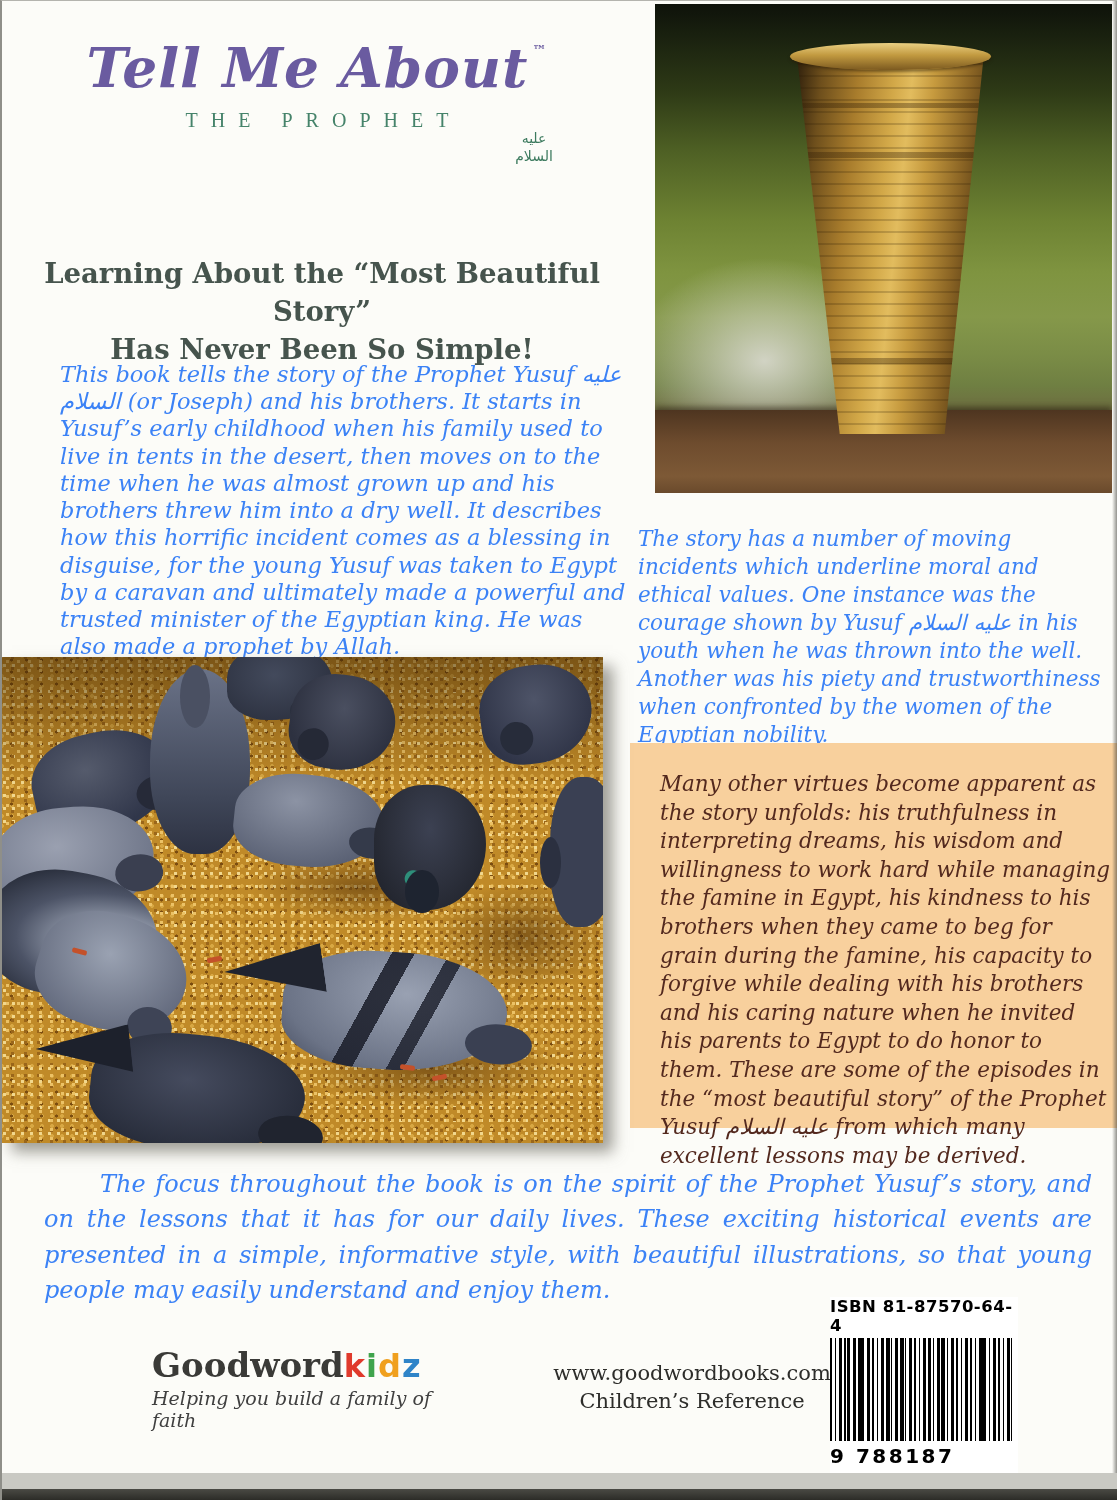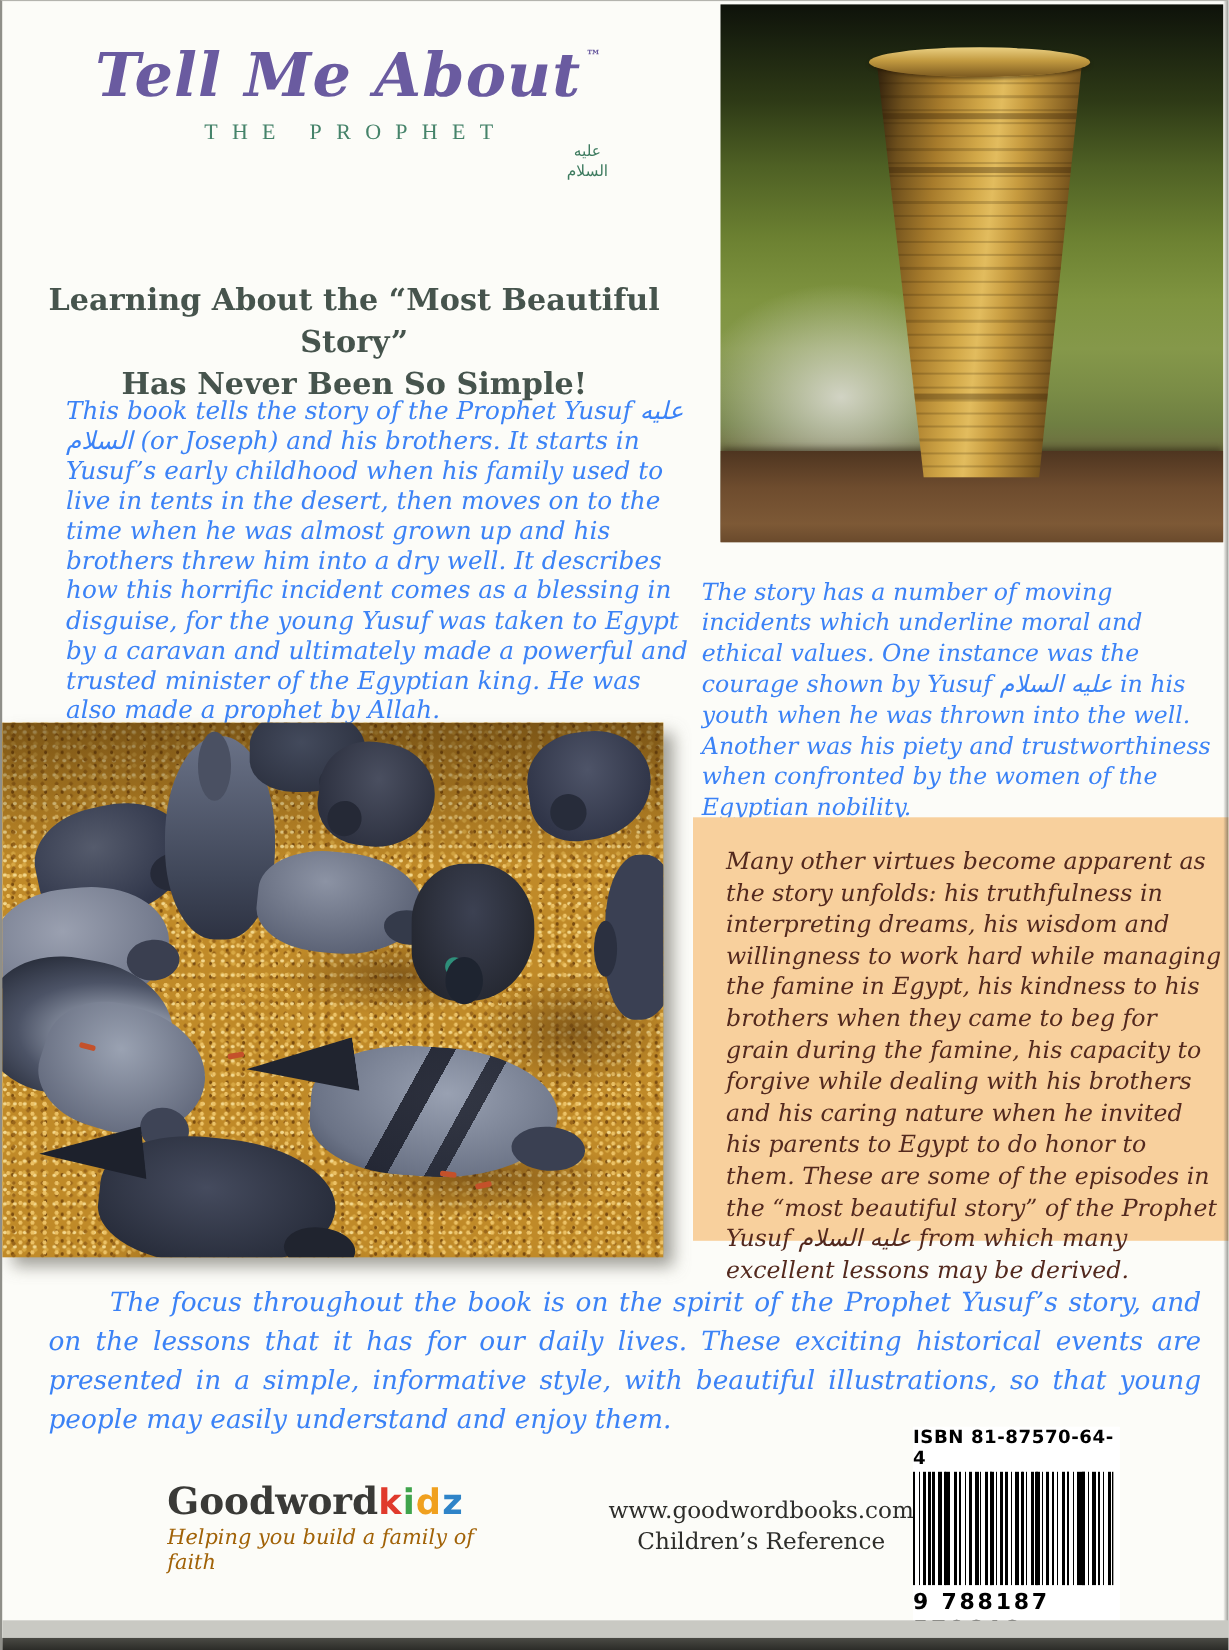--- a/index.html
+++ b/index.html
@@ -83,21 +83,21 @@
     width:30%;height:34%;border-radius:50%;background:var(--hd,#2b2f3a);}
   .tl::after{content:"";position:absolute;left:-26%;top:5%;width:44%;height:52%;
     clip-path:polygon(0 25%,100% 0,100% 80%);background:var(--tc,#1d212c);transform:rotate(-12deg);}
   .ft{position:absolute;width:15px;height:5px;background:#c4512a;border-radius:2px;}
 
   
   .logo{position:absolute;left:150px;top:1344px;width:310px;text-align:left;}
   .logo-name{font-size:34px;font-weight:bold;color:#3a3a37;}
   .kidz{font-family:"DejaVu Sans",sans-serif;font-weight:bold;font-size:32px;letter-spacing:1px;}
   .kz0{color:#e03a2c;}.kz1{color:#3fa44c;}.kz2{color:#f0a01e;}.kz3{color:#2f84c8;}
-  .logo-tagline{font-size:19px;font-style:italic;color:#a16207;margin-top:2px;}
+  .logo-tagline{font-size:19px;font-style:italic;color:#404040;margin-top:2px;}
   .refs{position:absolute;left:545px;top:1358px;width:290px;text-align:center;color:#2d2d2a;}
   .refs div{font-size:21px;line-height:1.35;}
   .crease{position:absolute;left:833px;top:1298px;width:1px;height:150px;background:#d4d4cd;}
   .isbn-block{position:absolute;left:828px;top:1296px;width:188px;background:#fff;text-align:left;}
   .isbn-label{font-family:"DejaVu Sans",sans-serif;font-weight:bold;font-size:16.5px;
               letter-spacing:.5px;color:#000;}
   .barcode{margin-top:3px;width:182px;height:103px;background-color:#fff;
     background-image:
       repeating-linear-gradient(90deg,#000 0 2px,transparent 2px 5px,#000 5px 6px,
         transparent 6px 9px,#000 9px 12px,transparent 12px 14px),

